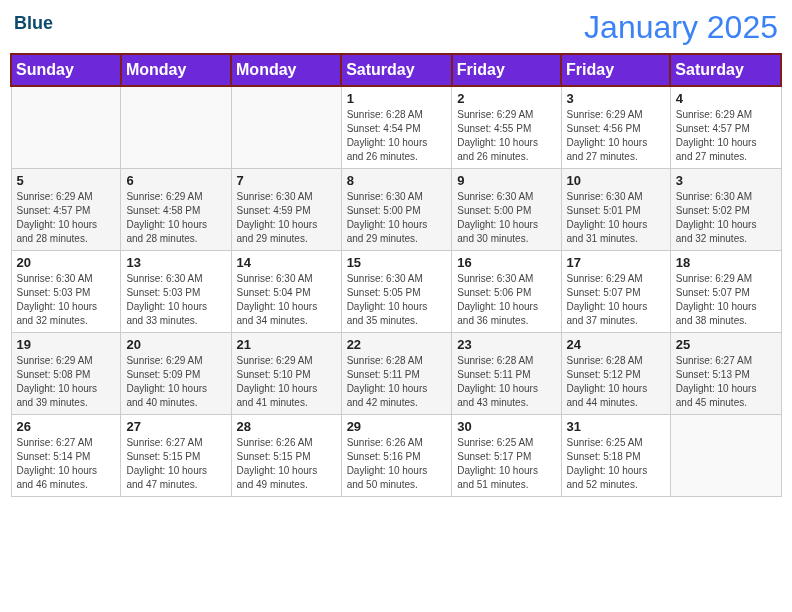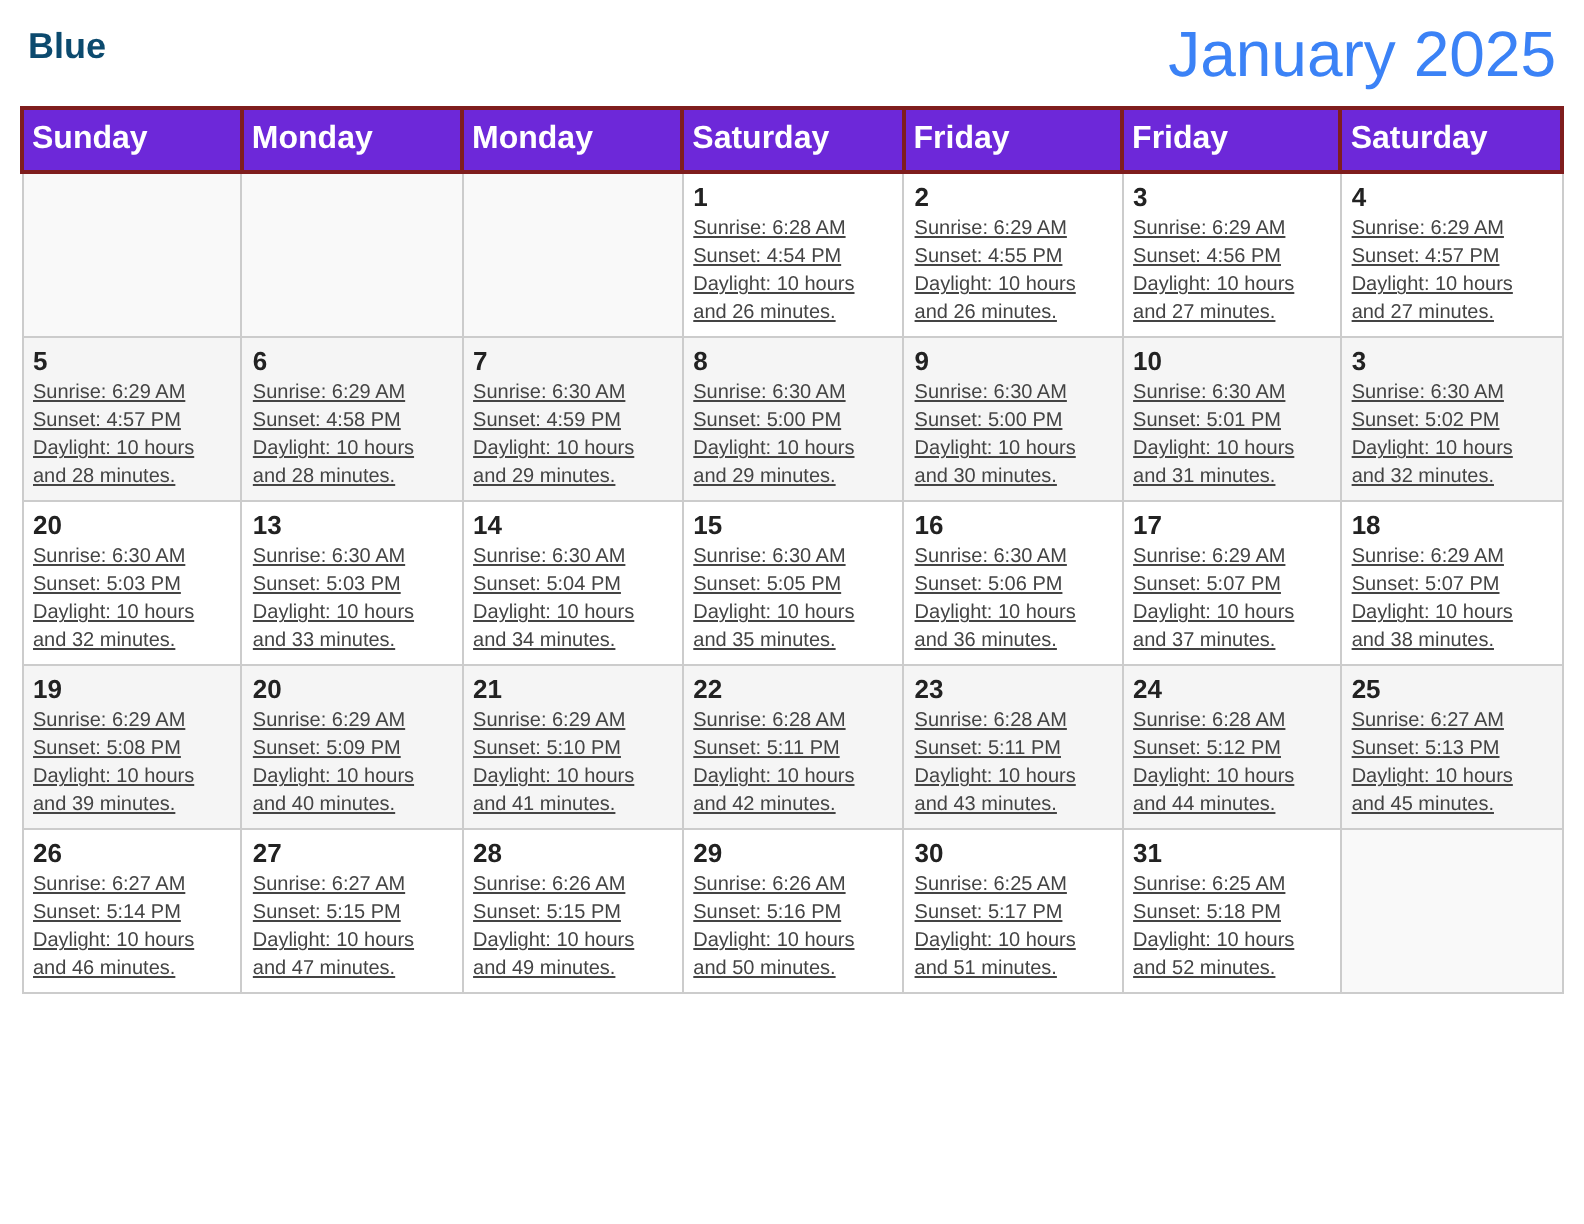--- a/index.html
+++ b/index.html
@@ -77,21 +77,20 @@
     .day-number {
       font-size: 13px;
       font-weight: bold;
       margin-bottom: 2px;
       color: #222;
     }
     .day-info {
       font-size: 10px;
       color: #444;
       line-height: 1.4;
-      text-decoration: underline;
     }
     .empty-cell {
       background: #f9f9f9 !important;
     }
   </style>
 </head>
 <body>
 
 <div class="header">
   <div class="logo">

